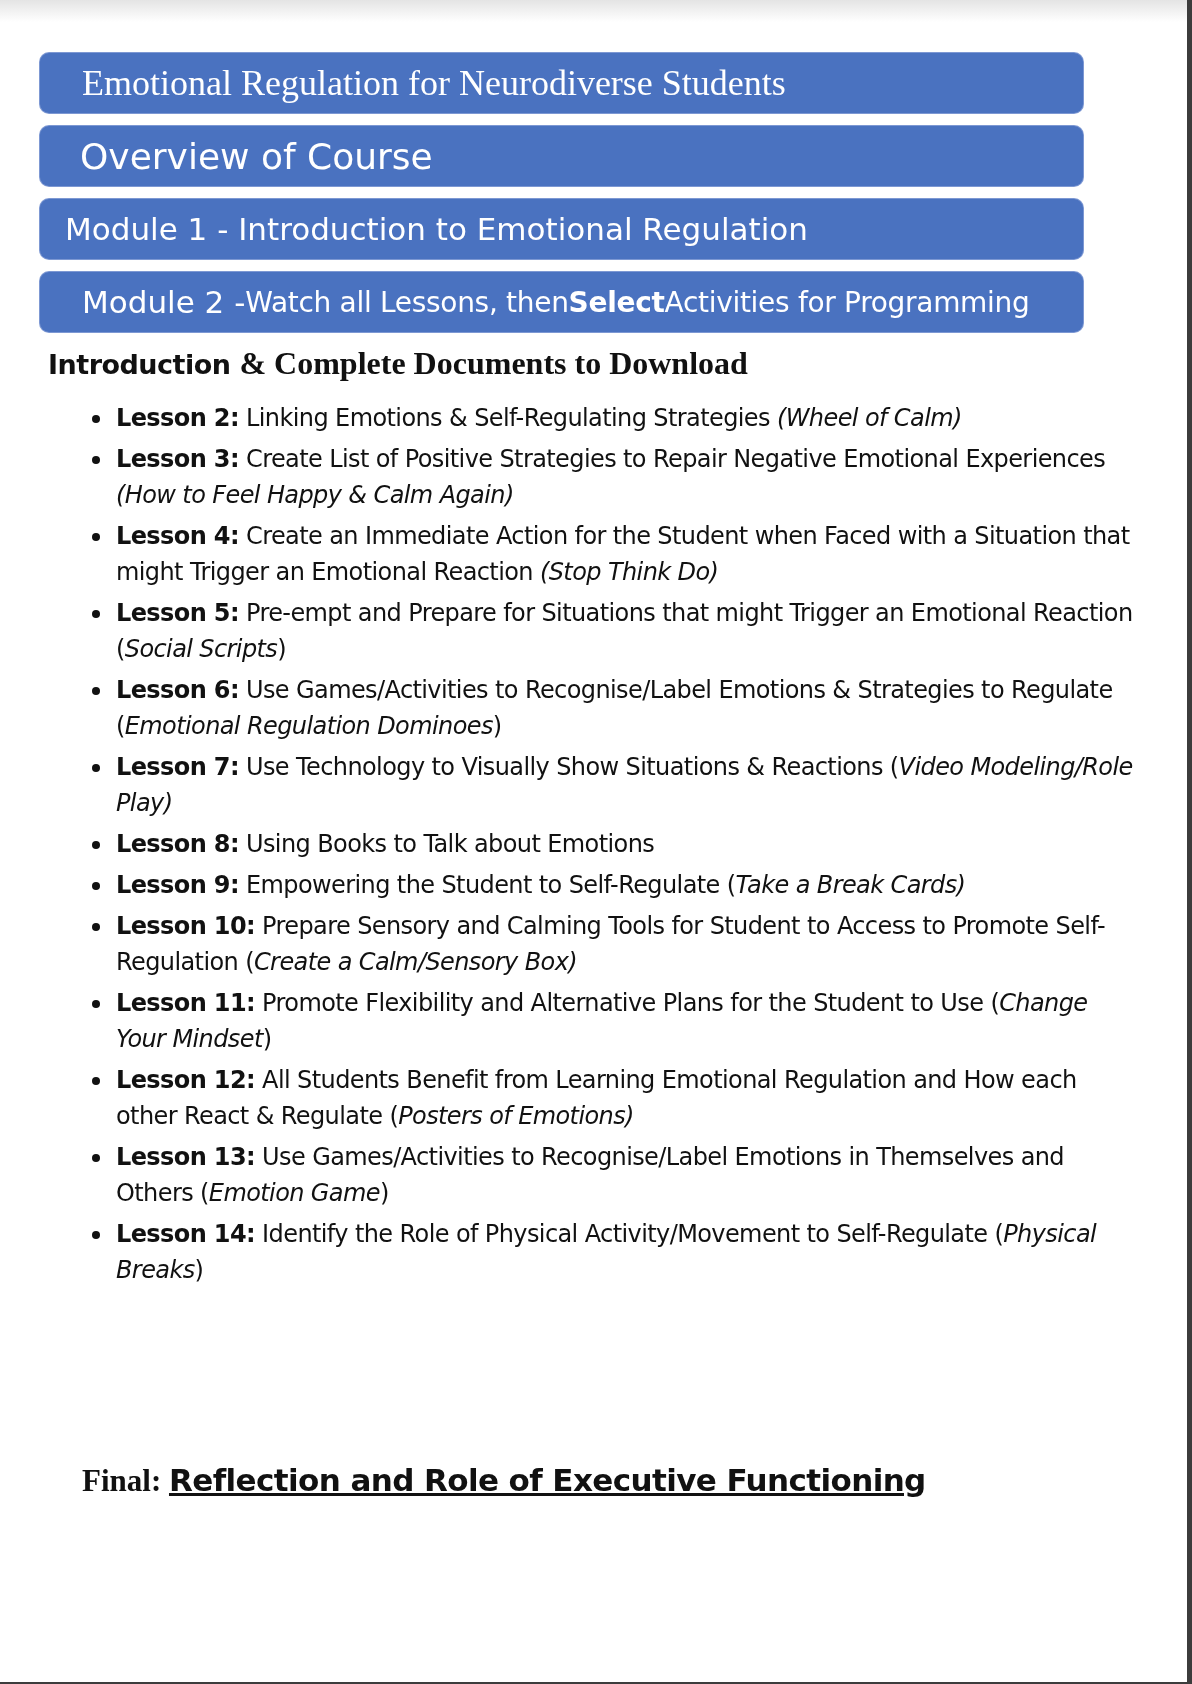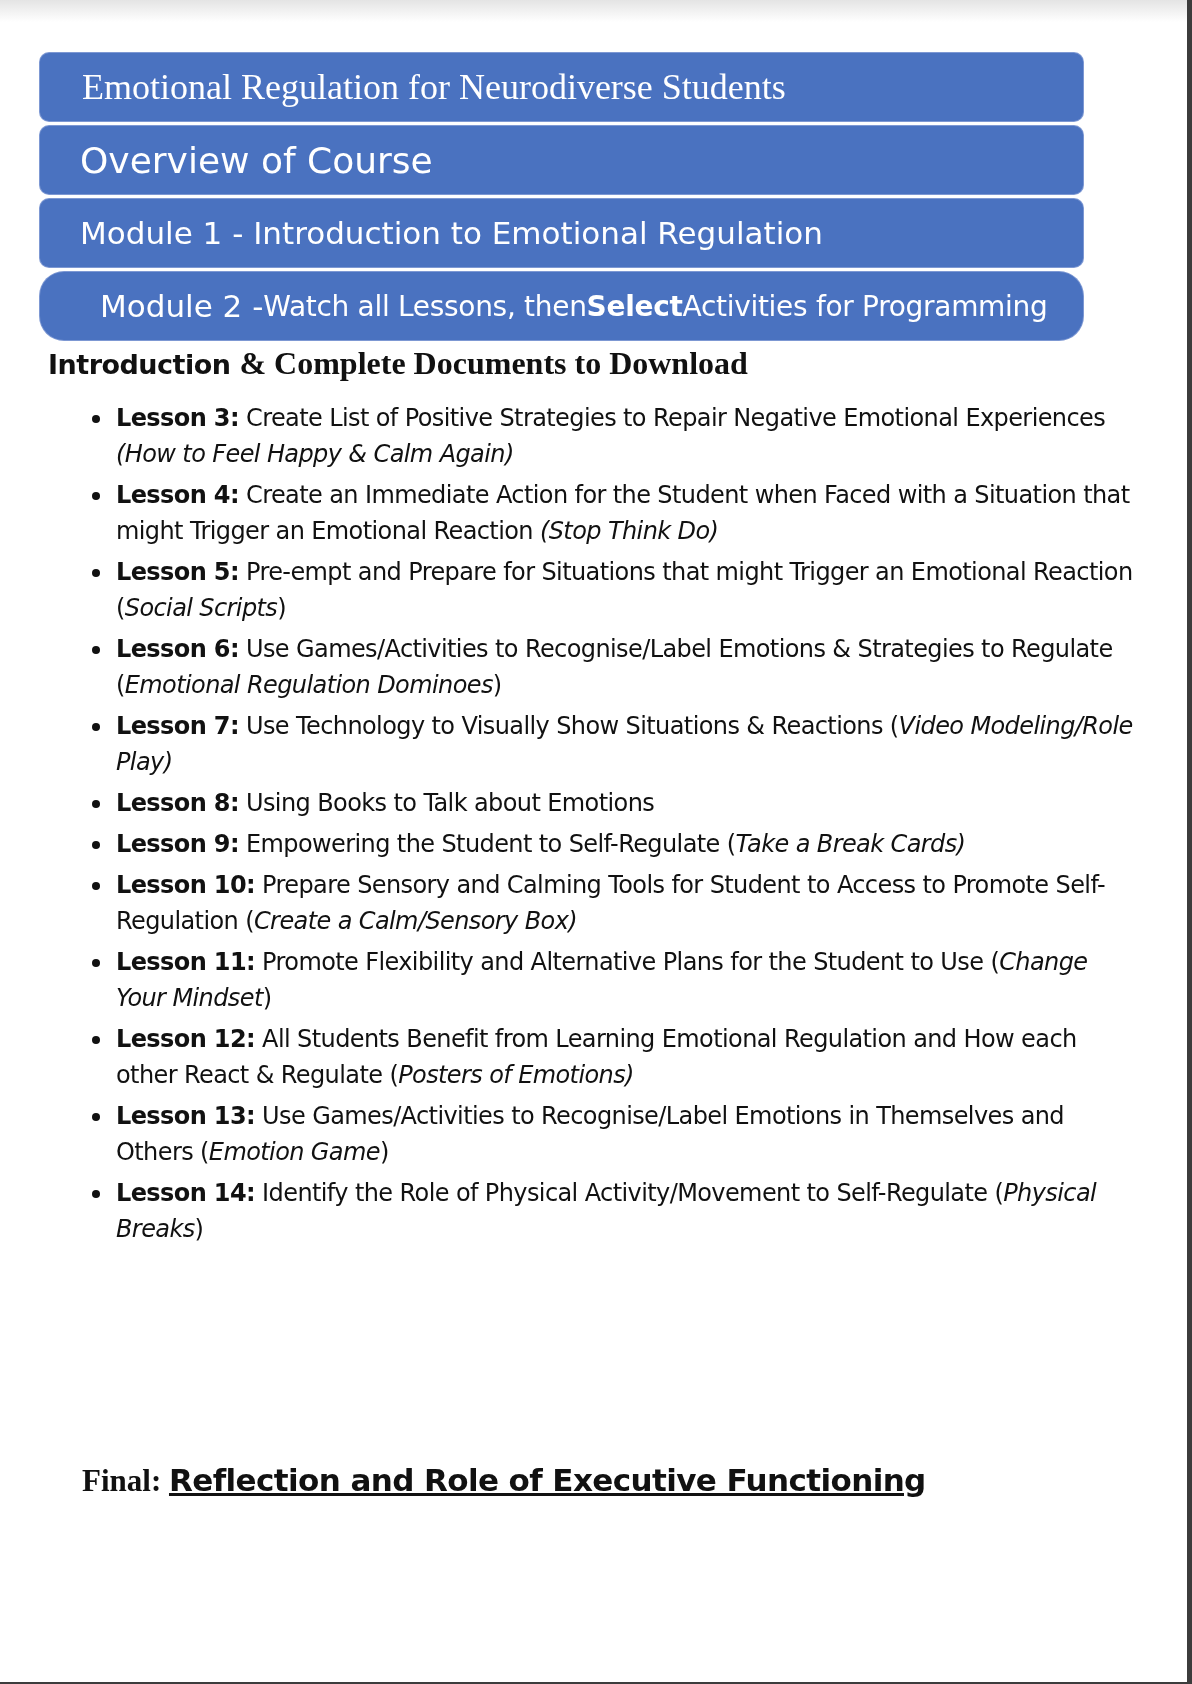--- a/index.html
+++ b/index.html
@@ -12,30 +12,30 @@
     position: absolute; left: 0; top: 0; width: 1187px; height: 22px;
     background: linear-gradient(#e4e4e4, rgba(255,255,255,0));
   }
   .frame-right {
     position: absolute; left: 1187px; top: 0; width: 5px; height: 1684px; background: #3c3c3c;
   }
   .frame-bottom {
     position: absolute; left: 0; top: 1682px; width: 1192px; height: 2px; background: #3c3c3c;
   }
   .banner {
-    position: absolute; left: 40px; width: 1043px; height: 68px;
+    position: absolute; left: 40px; width: 1043px; height: 60px;
     background: #4a72c0; border-radius: 9px;
     box-shadow: 0 0 0 1px #7d98d3;
     color: #ffffff; display: flex; align-items: center; box-sizing: border-box;
     white-space: nowrap; cursor: pointer;
   }
   .banner.title { top: 53px; padding-left: 42px; font-family: "Liberation Serif", serif; font-size: 36px; }
   .banner.overview { top: 126px; padding-left: 40px; font-family: "DejaVu Sans", sans-serif; font-size: 36px; }
-  .banner.m1 { top: 199px; padding-left: 40px; font-family: "DejaVu Sans", sans-serif; font-size: 31px; }
-  .banner.m2 { top: 272px; padding-left: 60px; font-family: "DejaVu Sans", sans-serif; font-size: 31px; border-radius: 24px; }
+  .banner.m1 { top: 199px; padding-left: 25px; font-family: "DejaVu Sans", sans-serif; font-size: 31px; }
+  .banner.m2 { top: 272px; padding-left: 42px; font-family: "DejaVu Sans", sans-serif; font-size: 31px; }
   .banner.m2 .lead { font-size: 31px; }
   .banner.m2 .rest { font-size: 28px; letter-spacing: -0.3px; }
   .banner.m2 .sel { font-weight: bold; }
 
   .section-heading {
     position: absolute; left: 48px; top: 345px;
     font-size: 30px; font-weight: bold; color: #111; white-space: nowrap;
   }
   .section-heading .sans { font-family: "DejaVu Sans", sans-serif; font-size: 27px; letter-spacing: -0.5px; }
   .section-heading .serif { font-family: "Liberation Serif", serif; font-size: 32px; }
@@ -82,20 +82,21 @@
     <span class="rest">Watch all Lessons, then </span>
     <span class="rest sel">Select</span>
     <span class="rest"> Activities for Programming</span>
 </div>
 
 <div class="section-heading">
   <span class="sans">Introduction </span><span class="serif">&amp; Complete Documents to Download</span>
 </div>
 
 <ul class="lessons">
+  <li><span class="lbl">Lesson 2:</span><span> Linking Emotions &amp; Self-Regulating Strategies </span><span class="act">(Wheel of Calm)</span><span></span></li>
   <li><span class="lbl">Lesson 3:</span><span> Create List of Positive Strategies to Repair Negative Emotional Experiences </span><span class="act">(How to Feel Happy &amp; Calm Again)</span><span></span></li>
   <li><span class="lbl">Lesson 4:</span><span> Create an Immediate Action for the Student when Faced with a Situation that might Trigger an Emotional Reaction </span><span class="act">(Stop Think Do)</span><span></span></li>
   <li><span class="lbl">Lesson 5:</span><span> Pre-empt and Prepare for Situations that might Trigger an Emotional Reaction (</span><span class="act">Social Scripts</span><span>)</span></li>
   <li><span class="lbl">Lesson 6:</span><span> Use Games/Activities to Recognise/Label Emotions &amp; Strategies to Regulate (</span><span class="act">Emotional Regulation Dominoes</span><span>)</span></li>
   <li><span class="lbl">Lesson 7:</span><span> Use Technology to Visually Show Situations &amp; Reactions (</span><span class="act">Video Modeling/Role Play)</span><span></span></li>
   <li><span class="lbl">Lesson 8:</span><span> Using Books to Talk about Emotions</span><span class="act"></span><span></span></li>
   <li><span class="lbl">Lesson 9:</span><span> Empowering the Student to Self-Regulate (</span><span class="act">Take a Break Cards)</span><span></span></li>
   <li><span class="lbl">Lesson 10:</span><span> Prepare Sensory and Calming Tools for Student to Access to Promote Self-Regulation (</span><span class="act">Create a Calm/Sensory Box)</span><span></span></li>
   <li><span class="lbl">Lesson 11:</span><span> Promote Flexibility and Alternative Plans for the Student to Use (</span><span class="act">Change Your Mindset</span><span>)</span></li>
   <li><span class="lbl">Lesson 12:</span><span> All Students Benefit from Learning Emotional Regulation and How each other React &amp; Regulate (</span><span class="act">Posters of Emotions)</span><span></span></li>

